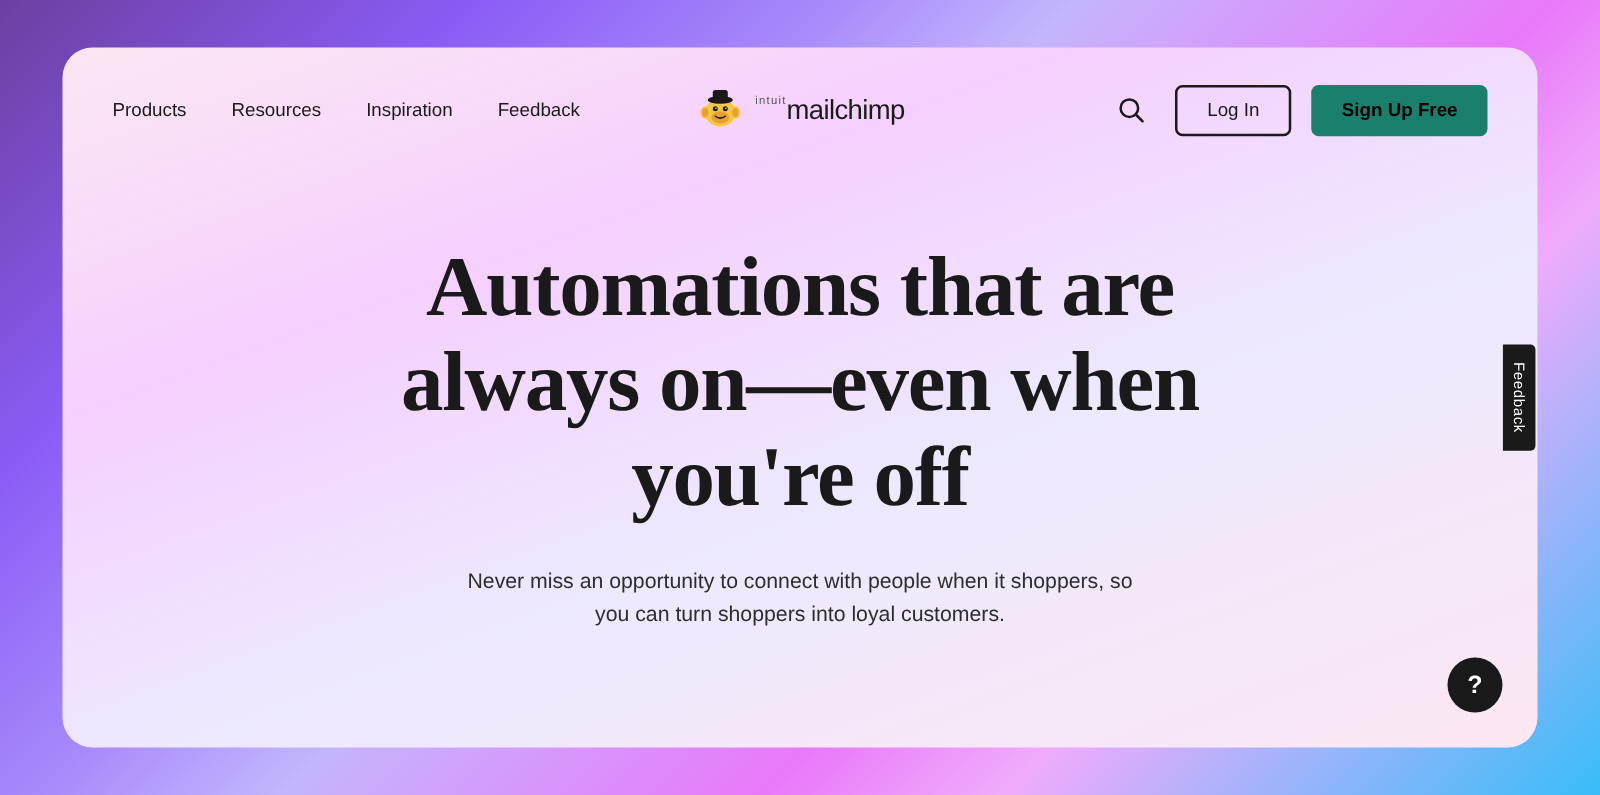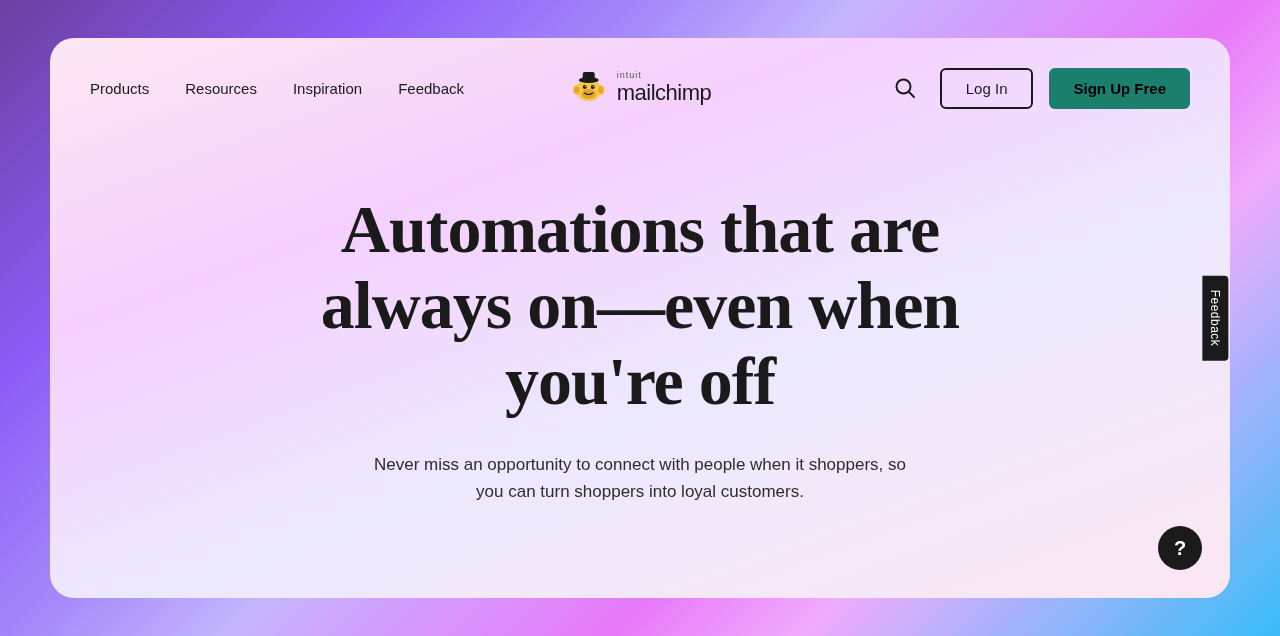--- a/index.html
+++ b/index.html
@@ -167,21 +167,21 @@
 
     
     .logo-container {
       display: flex;
       align-items: center;
       gap: 8px;
     }
 
     .logo-text-container {
       display: flex;
-      flex-direction: column;
+      flex-direction: row;
       align-items: flex-start;
     }
 
     .logo-intuit {
       font-size: 9px;
       color: #555;
       letter-spacing: 1px;
       text-transform: lowercase;
       font-weight: 400;
     }

